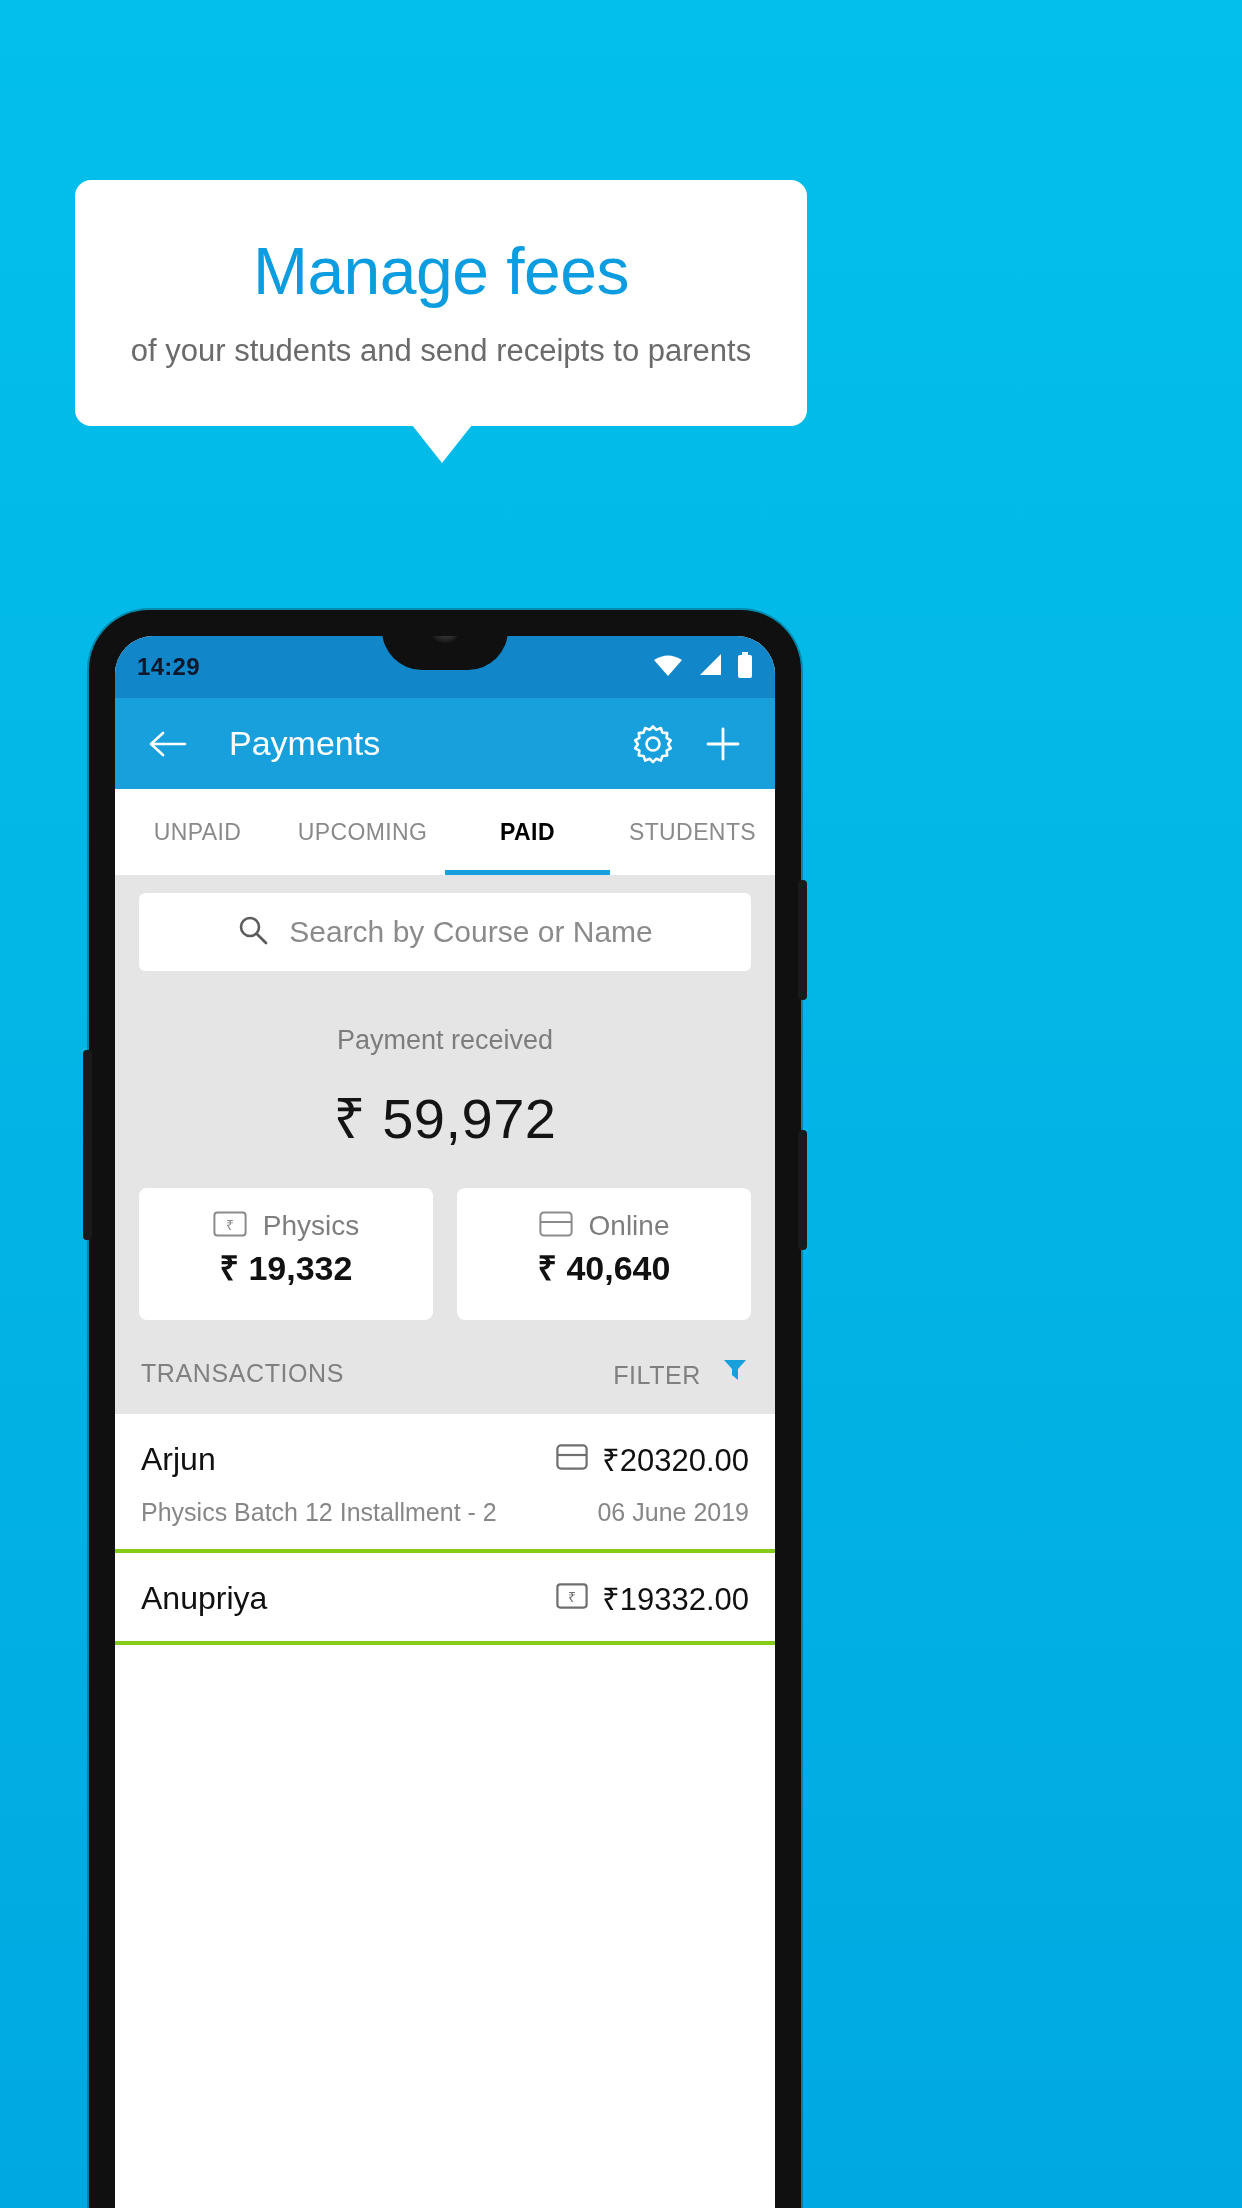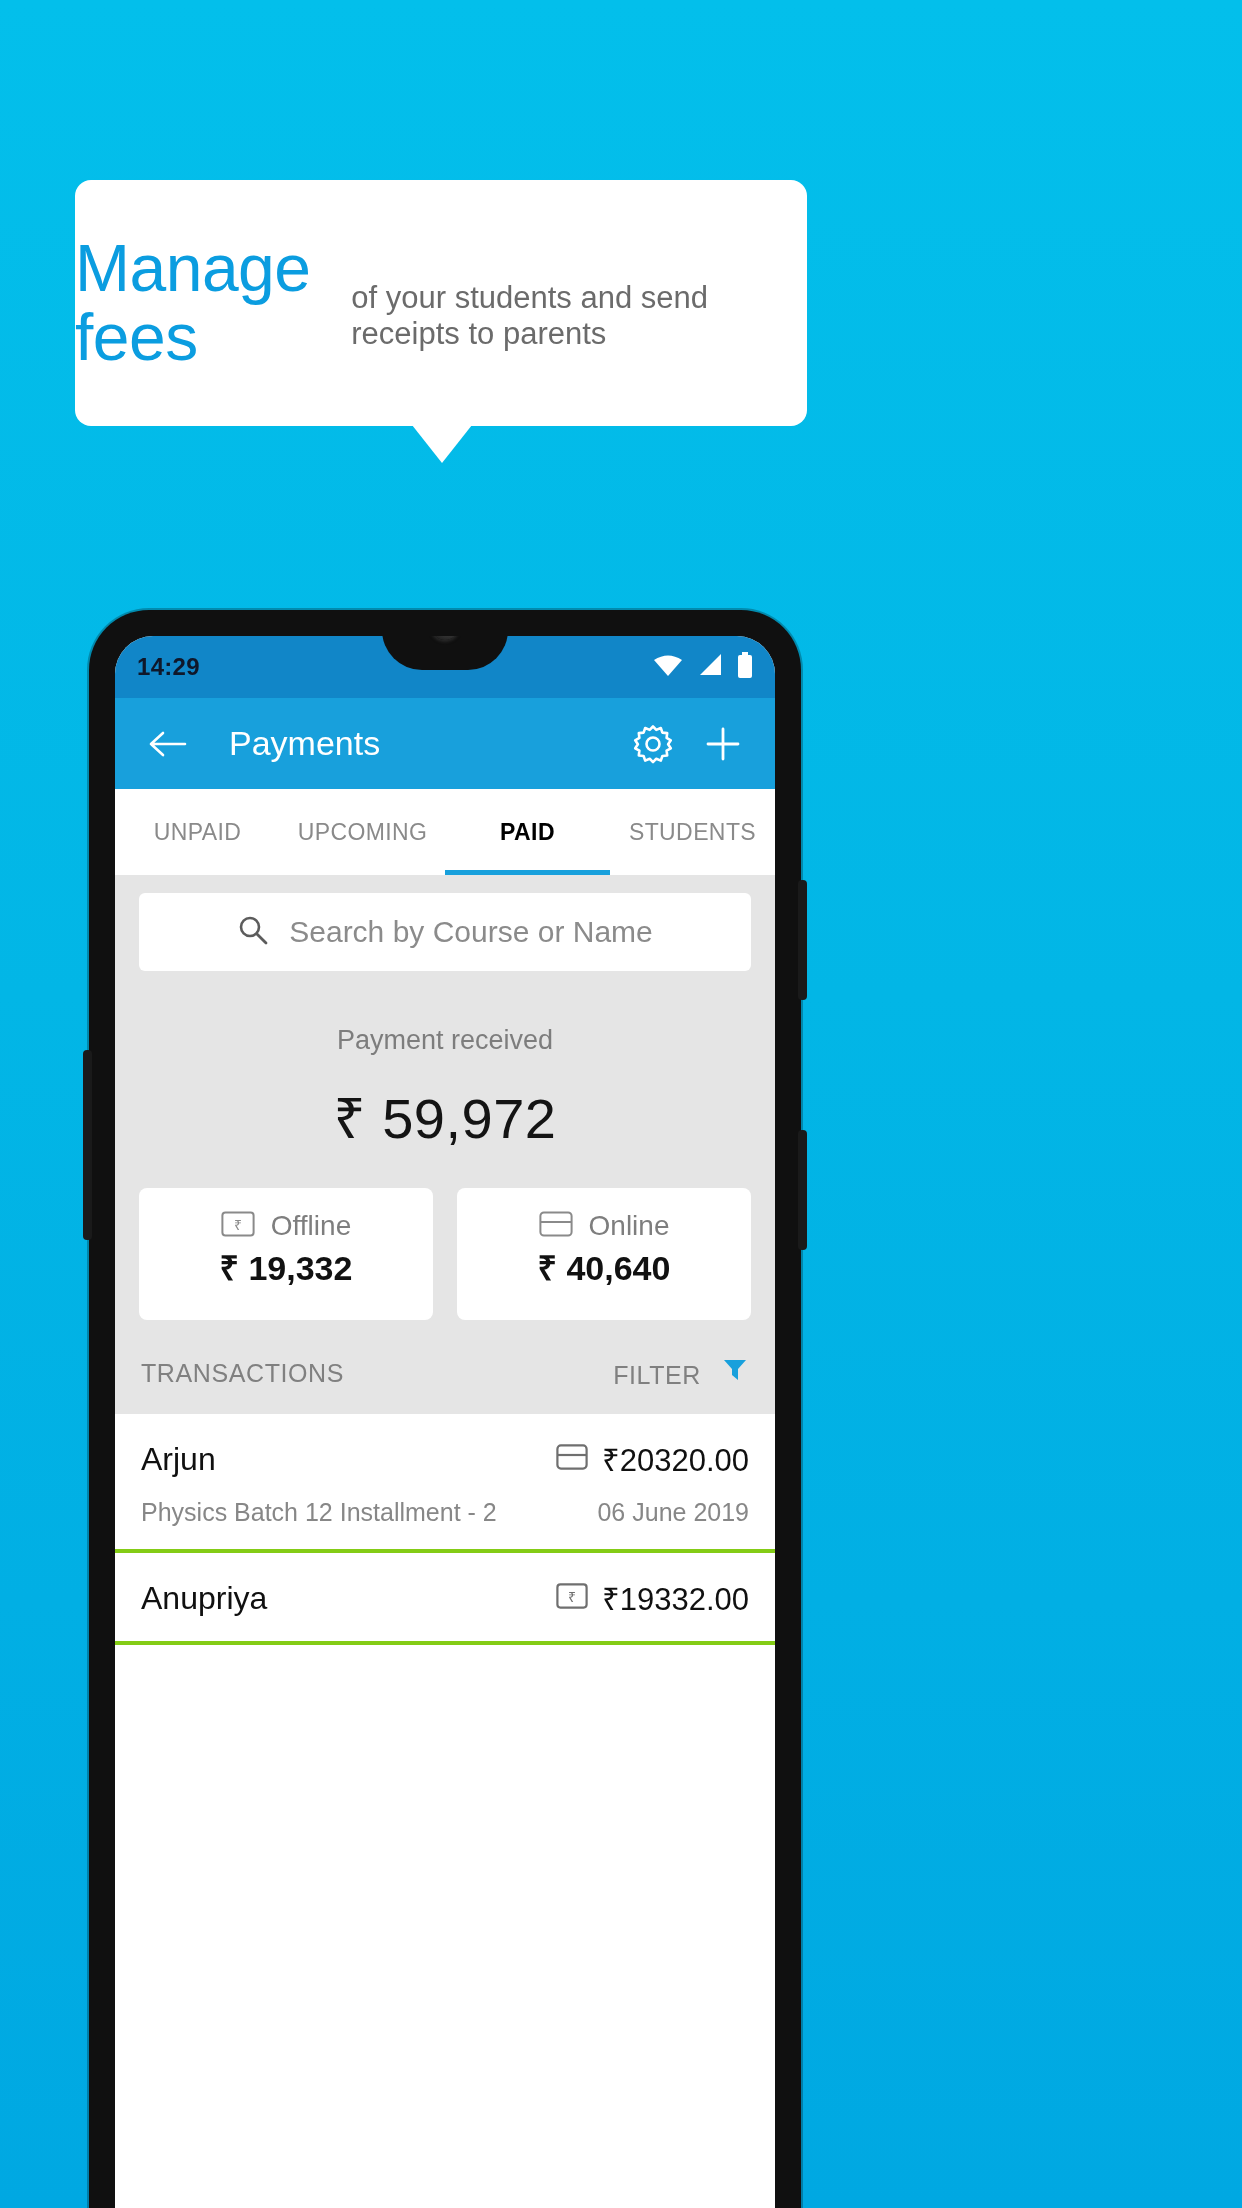--- a/index.html
+++ b/index.html
@@ -12,23 +12,24 @@
   }
 
   
   #promo-card {
     position:absolute;
     left:75px; top:180px;
     width:732px; height:246px;
     background:#ffffff;
     border-radius:16px;
     display:flex;
-    flex-direction:row;
+    flex-direction:column;
     align-items:center;
     justify-content:center;
+    text-align:right;
   }
   #promo-title {
     color:#0b9de0;
     font-size:66px;
     font-weight:400;
     letter-spacing:-0.5px;
     line-height:1.05;
   }
   #promo-sub {
     margin-top:26px;
@@ -281,21 +282,21 @@
 
       <div id="mode-cards">
         <div class="mode-card">
           <div class="mode-head">
             <span>
               <svg width="34" height="26" viewBox="0 0 34 26">
                 <rect x="1.4" y="1.4" width="31.2" height="23.2" rx="3" fill="none" stroke="#8a8a8a" stroke-width="2"></rect>
                 <text x="17" y="19" font-size="14" text-anchor="middle" fill="#8a8a8a" font-family="'Liberation Sans',sans-serif">₹</text>
               </svg>
             </span>
-            <span class="mode-label">Offline</span>
+            <span class="mode-label">Physics</span>
           </div>
           <div class="mode-amount">₹ 19,332</div>
         </div>
 
         <div class="mode-card">
           <div class="mode-head">
             <span>
               <svg width="34" height="26" viewBox="0 0 34 26">
                 <rect x="1.4" y="1.4" width="31.2" height="23.2" rx="3.5" fill="none" stroke="#8a8a8a" stroke-width="2"></rect>
                 <path d="M1.4 11 L32.6 11" stroke="#8a8a8a" stroke-width="2"></path>

